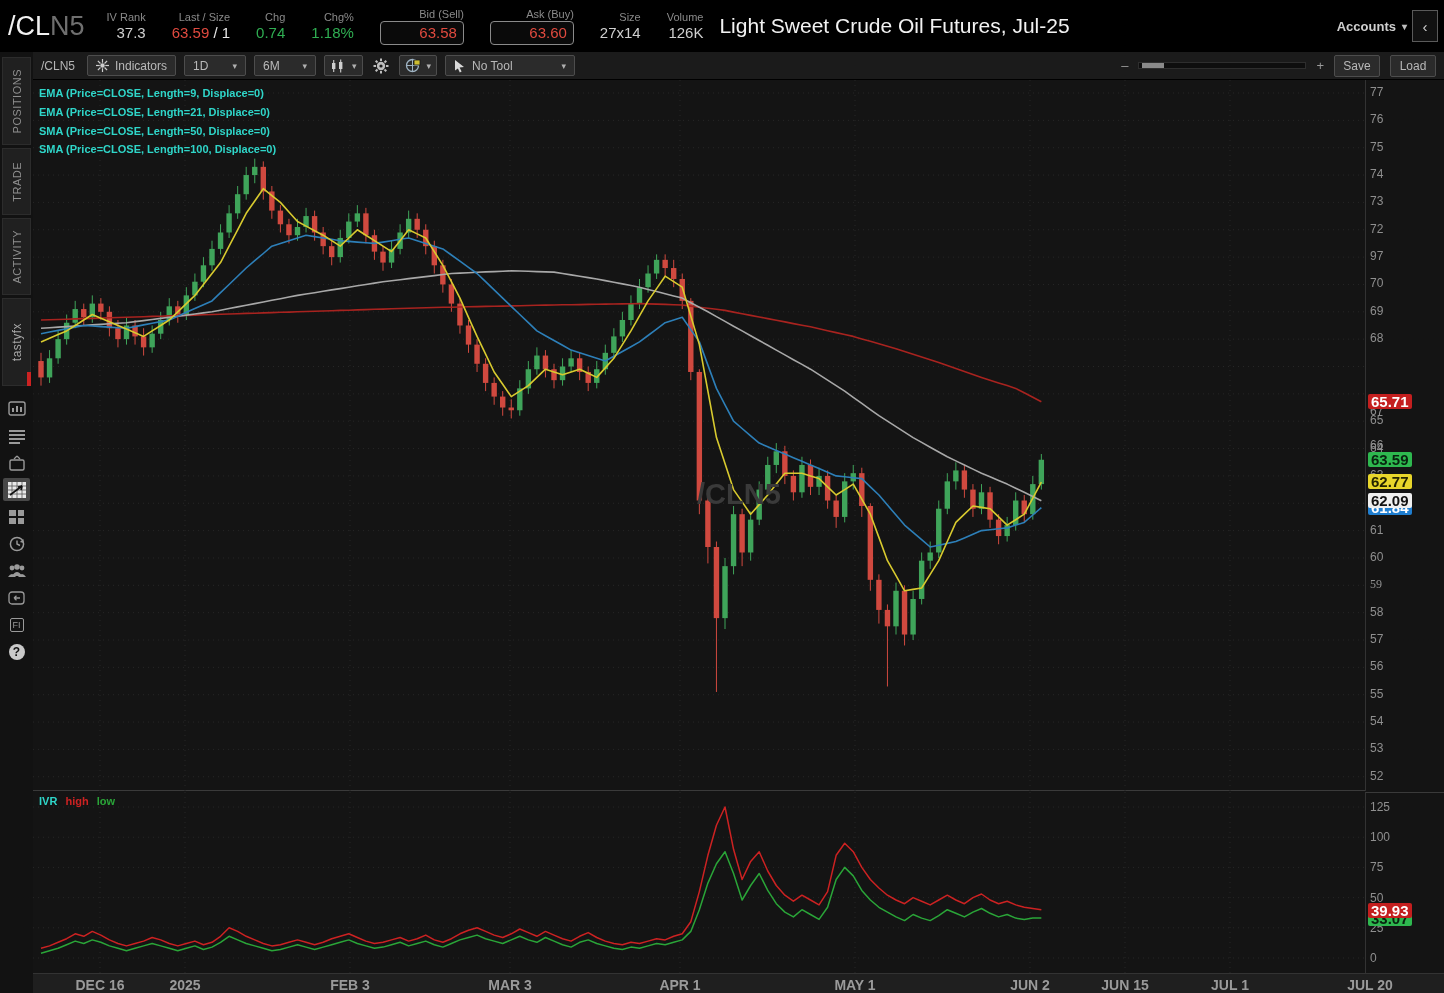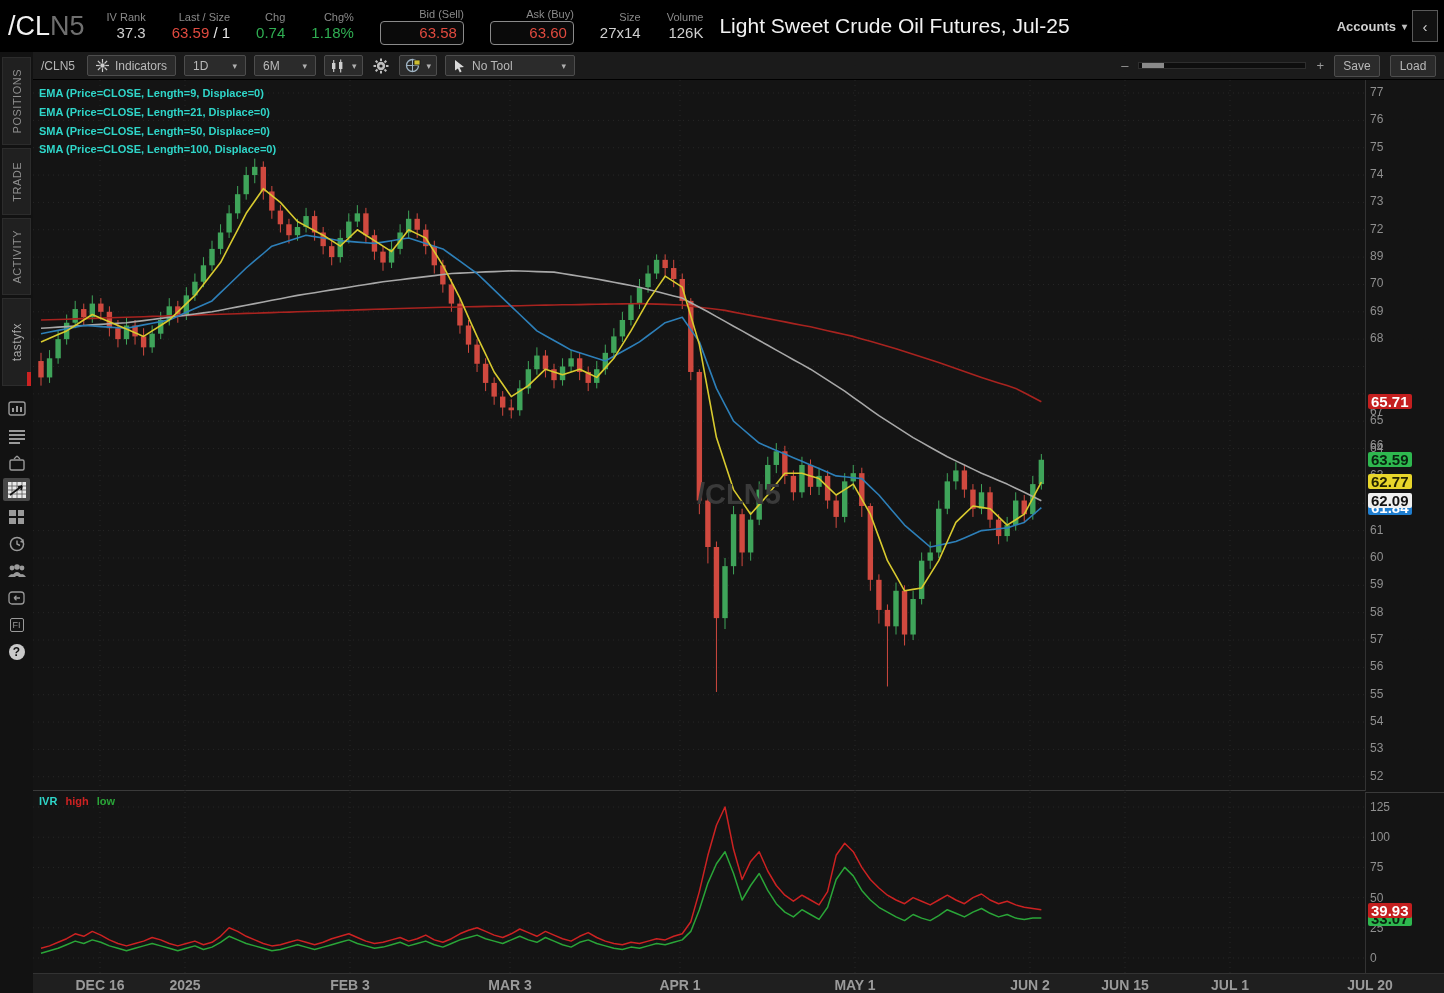--- a/index.html
+++ b/index.html
@@ -642,33 +642,33 @@
             <span class="l">low</span>
           </div>
         </div>
         <div class="price-axis" id="price-axis">
             <div class="tick" style="top: 5px;">77</div>
             <div class="tick" style="top: 32.35px;">76</div>
             <div class="tick" style="top: 59.7px;">75</div>
             <div class="tick" style="top: 87.05px;">74</div>
             <div class="tick" style="top: 114.4px;">73</div>
             <div class="tick" style="top: 141.75px;">72</div>
-            <div class="tick" style="top: 169.1px;">89</div>
+            <div class="tick" style="top: 169.1px;">97</div>
             <div class="tick" style="top: 196.45px;">70</div>
             <div class="tick" style="top: 223.8px;">69</div>
             <div class="tick" style="top: 251.15px;">68</div>
             <div class="tick" style="top: 278.5px; margin-top: 45px;">67</div>
             <div class="tick" style="top: 315px; margin-top: 43px;">66</div>
             <div class="tick" style="top: 333.2px;">65</div>
             <div class="tick" style="top: 360.55px;">64</div>
             <div class="tick" style="top: 387.9px;">63</div>
             <div class="tick" style="top: 415.25px;">62</div>
             <div class="tick" style="top: 442.6px;">61</div>
             <div class="tick" style="top: 469.95px;">60</div>
-            <div class="tick" style="top: 497.3px;">59</div>
+            <div class="tick" style="top: 497.3px; font-family: Liberation Serif, serif;">59</div>
             <div class="tick" style="top: 524.65px;">58</div>
             <div class="tick" style="top: 552px;">57</div>
             <div class="tick" style="top: 579.35px;">56</div>
             <div class="tick" style="top: 606.7px;">55</div>
             <div class="tick" style="top: 634.05px;">54</div>
             <div class="tick" style="top: 661.4px;">53</div>
             <div class="tick" style="top: 688.75px;">52</div>
             <div class="badge" style="top: 313.781px; background: rgb(196, 31, 31); color: rgb(255, 255, 255); z-index: 1;">65.71</div>
             <div class="badge" style="top: 371.763px; background: rgb(46, 184, 79); color: rgb(8, 35, 15); z-index: 1;">63.59</div>
             <div class="badge" style="top: 394.19px; background: rgb(232, 214, 43); color: rgb(36, 36, 0); z-index: 1;">62.77</div>

